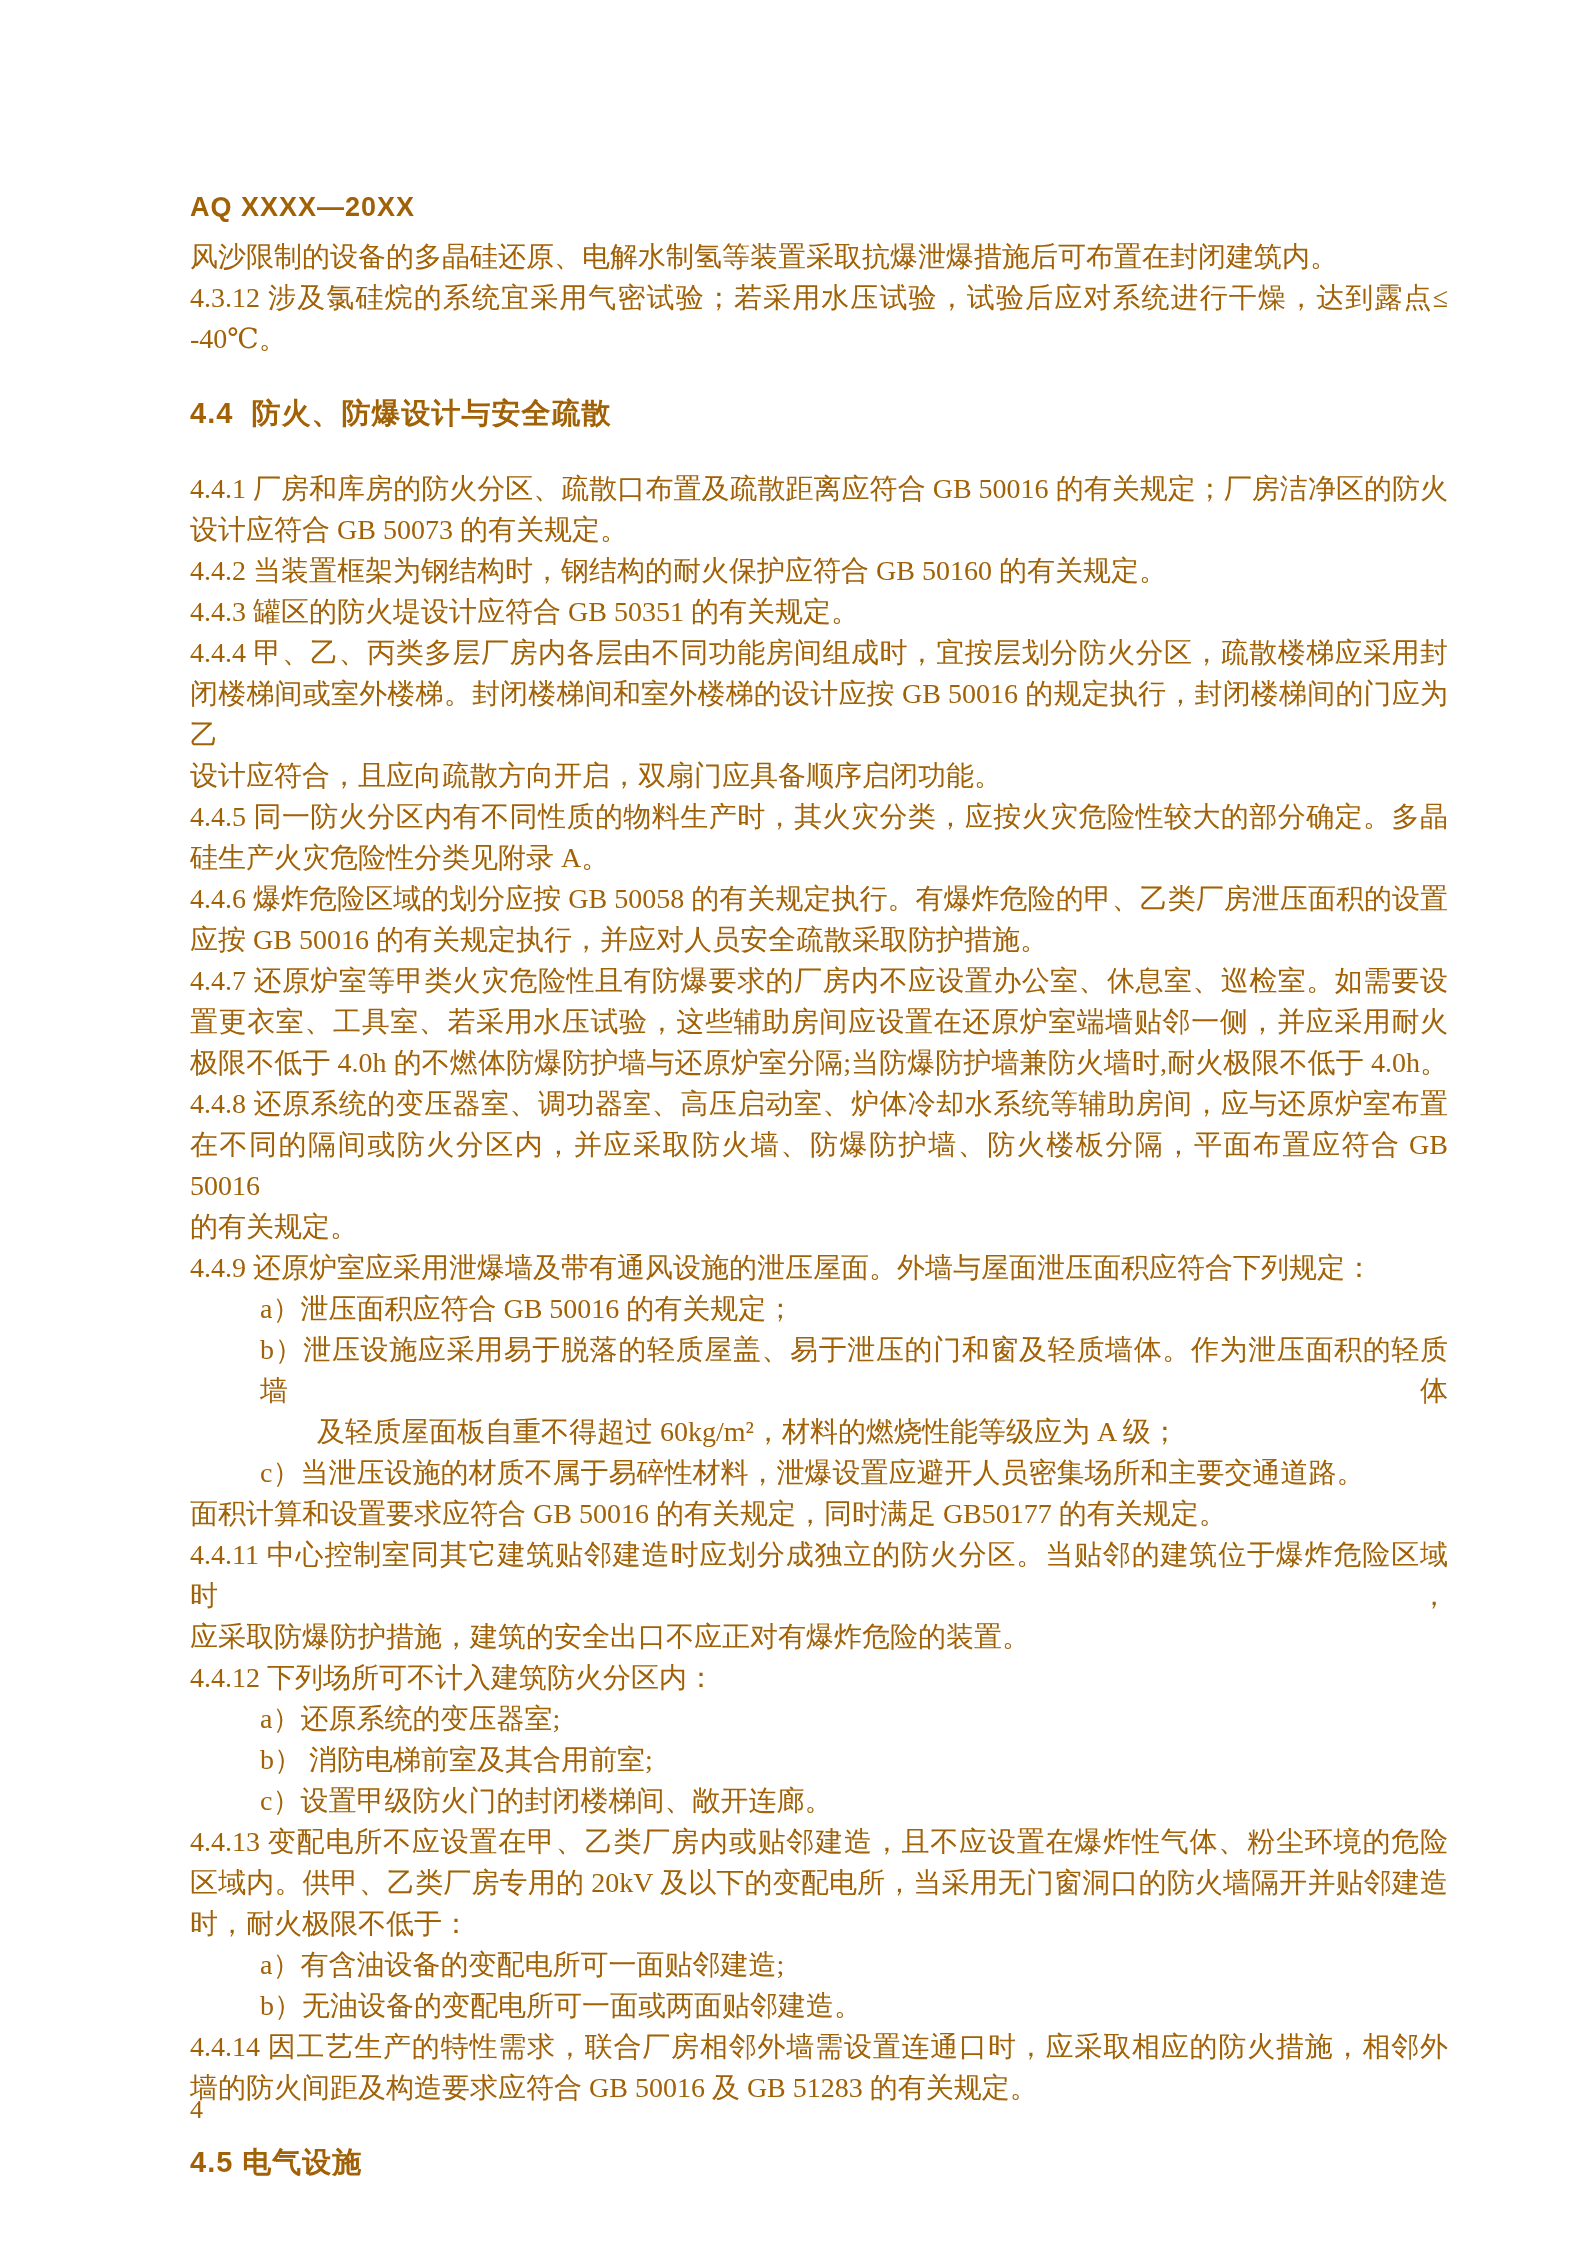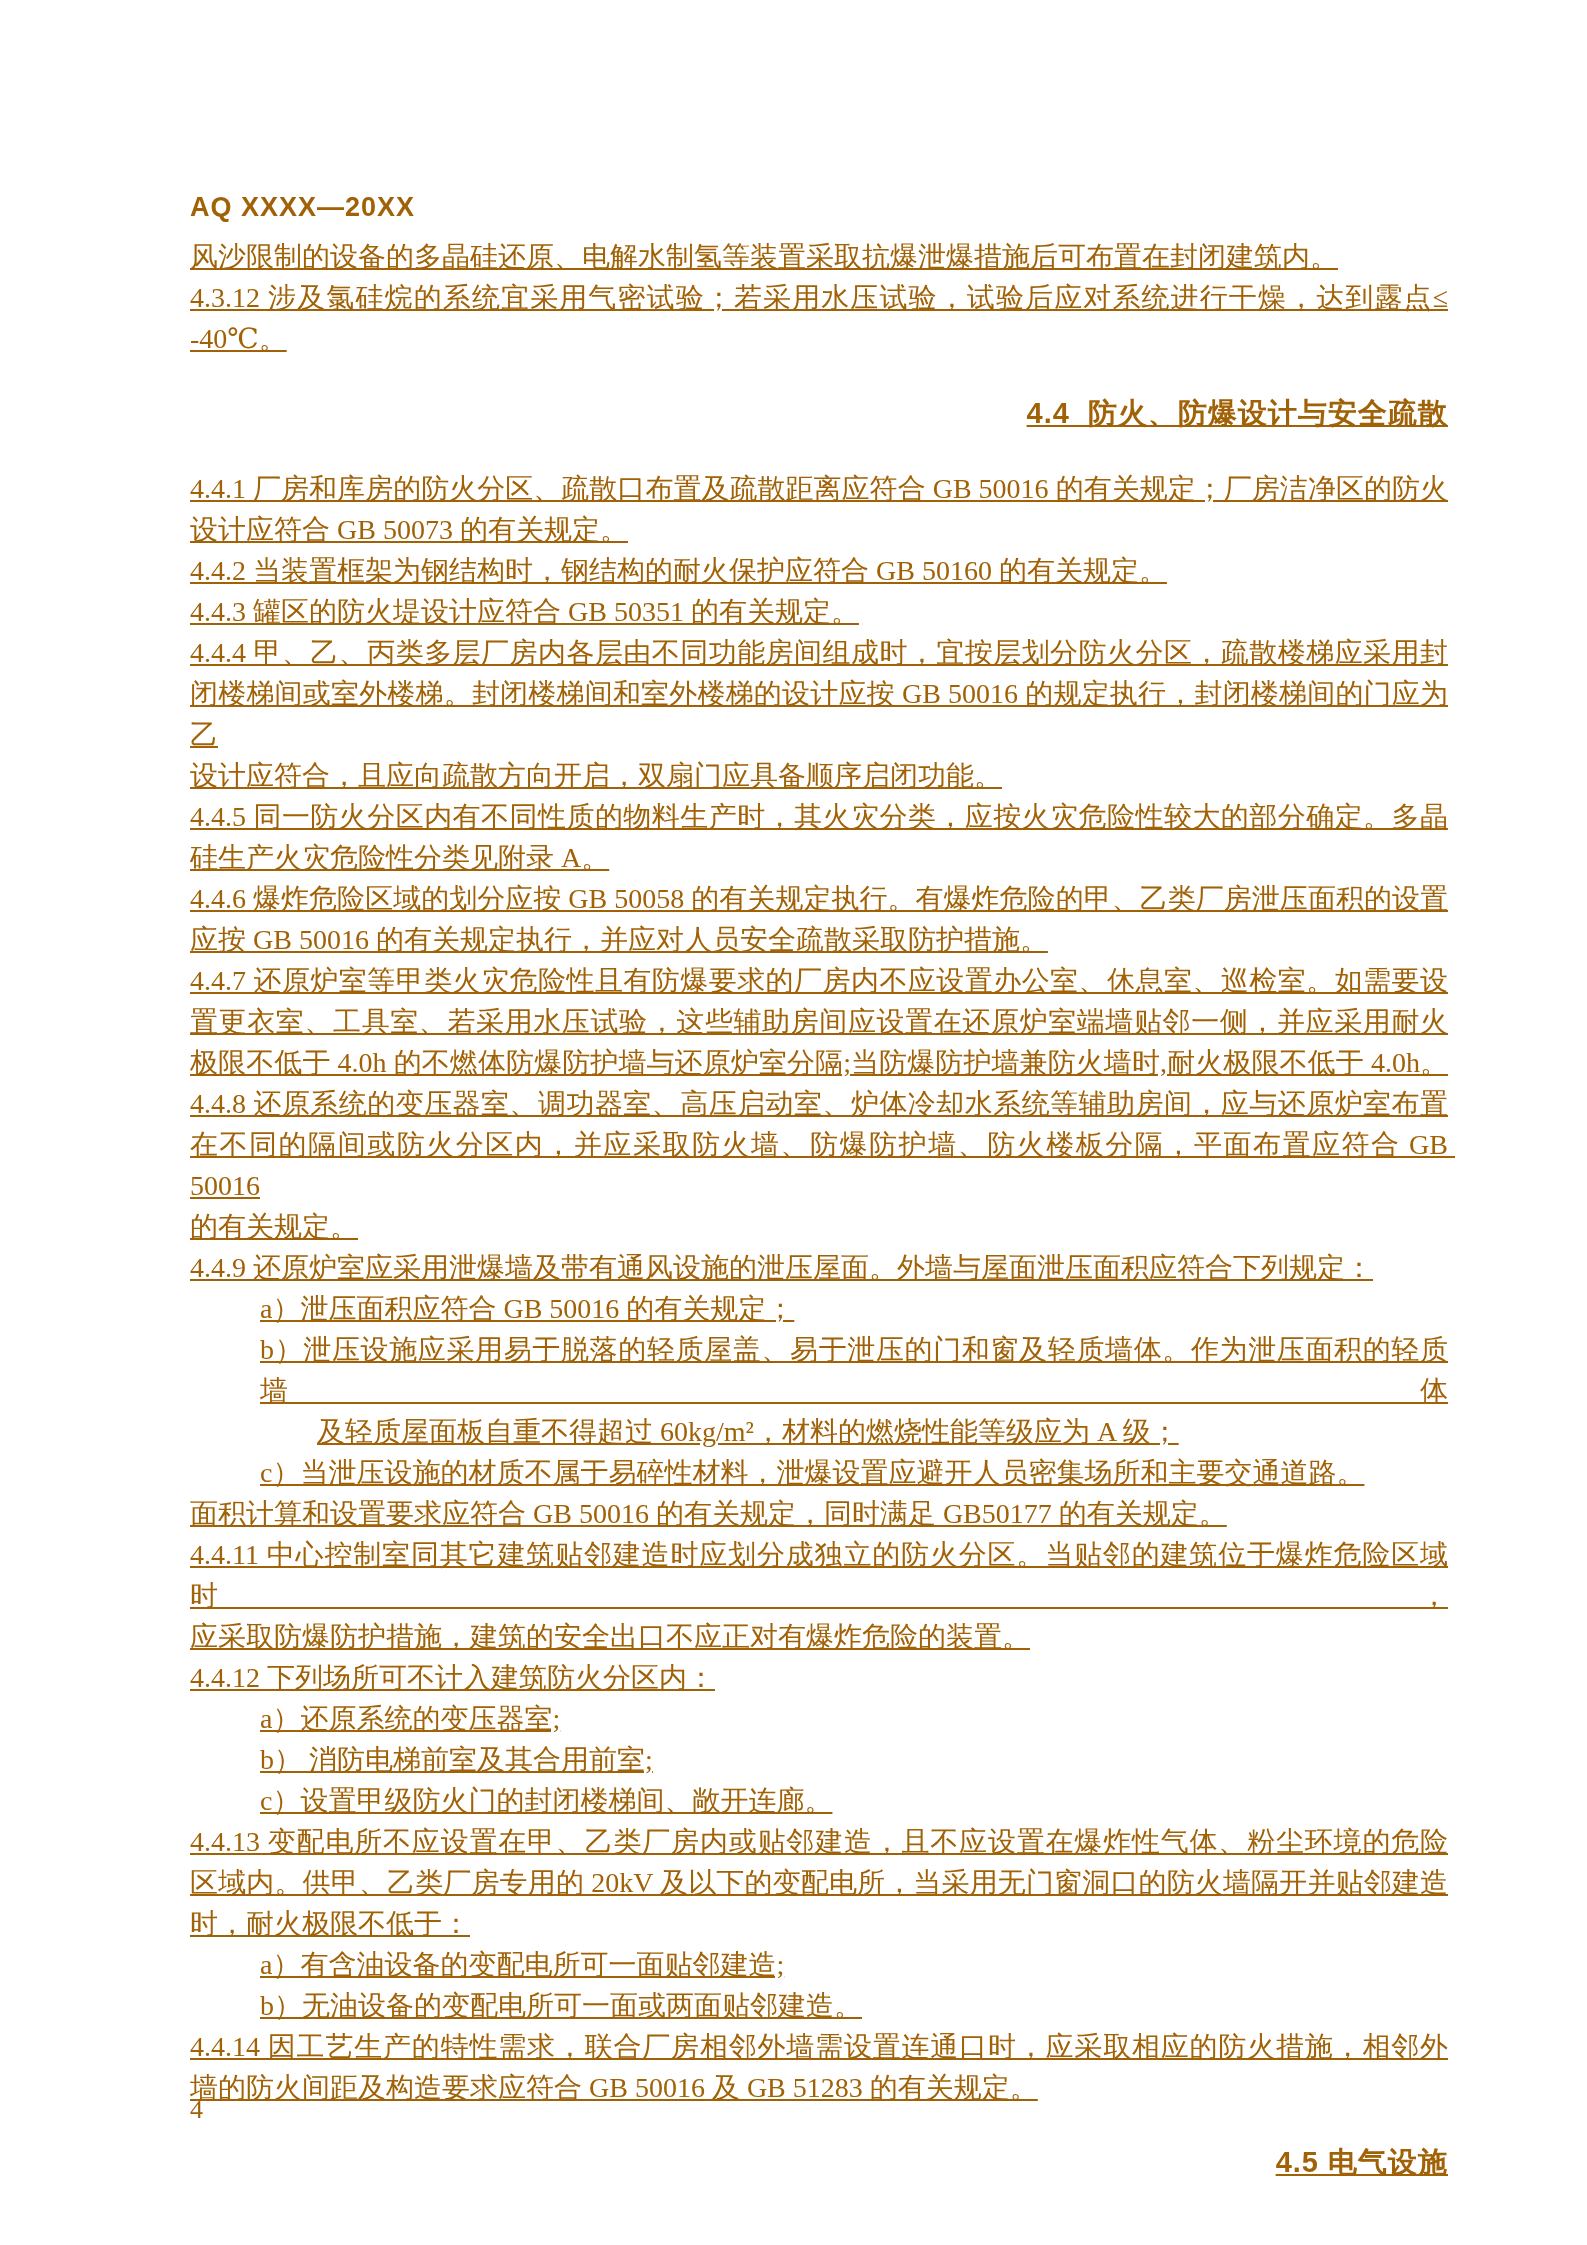--- a/index.html
+++ b/index.html
@@ -26,41 +26,39 @@
     position:absolute;
     left:190px;
     top:236px;
     width:1258px;
   }
   .line{
     font-size:28px;
     line-height:41px;
     min-height:41px;
     white-space:pre-wrap;
-    text-decoration:underline;
   }
   .body-full,.list-full{
     text-align:justify;
     text-align-last:justify;
   }
   .list,.list-full{
     padding-left:70px;
   }
   .list-cont{
     padding-left:127px;
   }
   .heading{
     font-family:"Liberation Sans","DejaVu Sans",sans-serif;
     font-weight:bold;
     font-size:29px;
     line-height:41px;
     margin-top:34px;
     margin-bottom:34px;
     letter-spacing:1px;
-    text-align:right;
   }
   .page-number{
     position:absolute;
     left:190px;
     top:2090px;
     font-size:26px;
     line-height:40px;
   }
 </style>
 </head>

